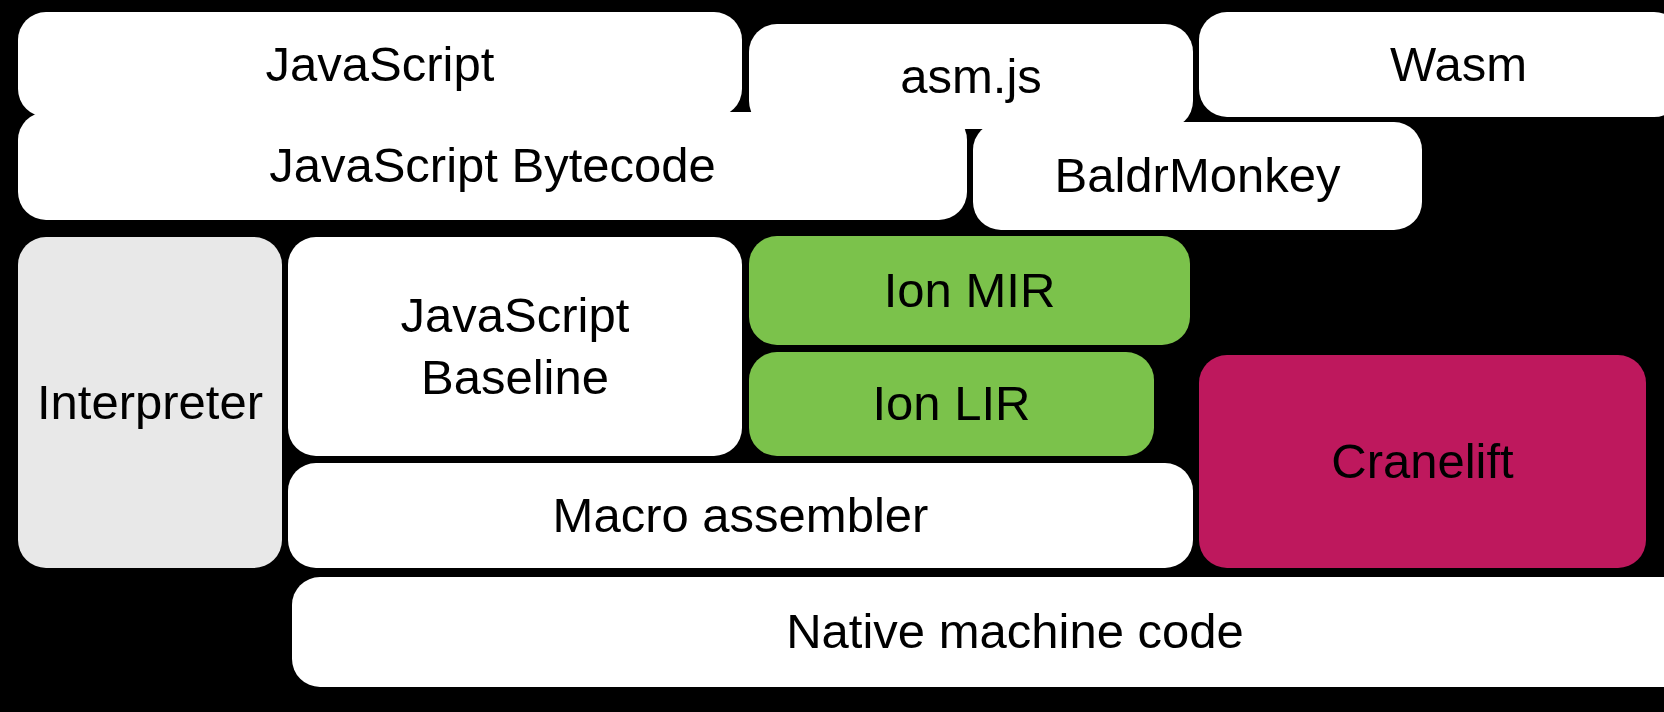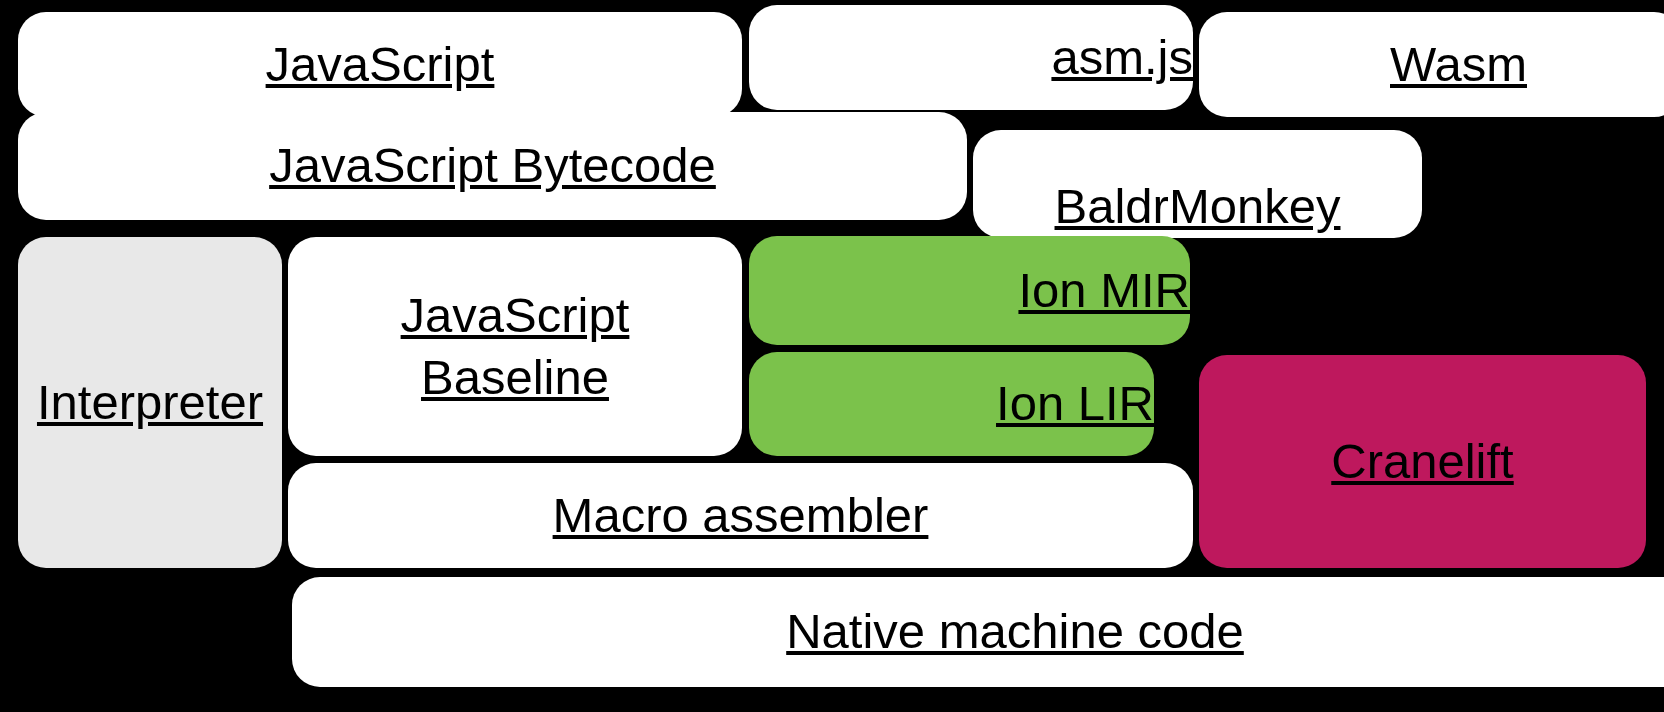--- a/index.html
+++ b/index.html
@@ -19,34 +19,33 @@
     position: absolute;
     border-radius: 28px;
     display: flex;
     align-items: center;
     justify-content: center;
     text-align: center;
     color: #000000;
     font-size: 49px;
     line-height: 1.26;
     white-space: nowrap;
-    text-decoration: underline;
   }
   .label { display: block; }
   .c-white { background: #ffffff; }
   .c-gray  { background: #e8e8e8; }
-  .c-green { background: #7bc24b; justify-content: flex-end; }
+  .c-green { background: #7bc24b; }
   .c-pink  { background: #be185d; }
 
   
   .n-javascript          { left: 18px;   top: 12px;  width: 724px;  height: 105px; }
-  .n-asm-js              { left: 749px;  top: 5px;  width: 444px;  height: 105px; justify-content: flex-end; }
+  .n-asm-js              { left: 749px;  top: 24px;  width: 444px;  height: 105px; }
   .n-wasm                { left: 1199px; top: 12px;  width: 447px;  height: 105px; padding-left: 36px; }
   .n-js-bytecode         { left: 18px;   top: 112px; width: 949px;  height: 108px; }
-  .n-baldrmonkey         { left: 973px;  top: 130px; width: 449px;  height: 108px; align-items: flex-end; }
+  .n-baldrmonkey         { left: 973px;  top: 122px; width: 449px;  height: 108px; }
   .n-interpreter         { left: 18px;   top: 237px; width: 264px;  height: 331px; }
   .n-js-baseline         { left: 288px;  top: 237px; width: 454px;  height: 219px; }
   .n-ion-mir             { left: 749px;  top: 236px; width: 441px;  height: 109px; }
   .n-ion-lir             { left: 749px;  top: 352px; width: 405px;  height: 104px; }
   .n-cranelift           { left: 1199px; top: 355px; width: 447px;  height: 213px; }
   .n-macro-assembler     { left: 288px;  top: 463px; width: 905px;  height: 105px; }
   .n-native-machine-code { left: 292px;  top: 577px; width: 1354px; height: 110px; padding-left: 46px; }
 </style>
 </head>
 <body>

